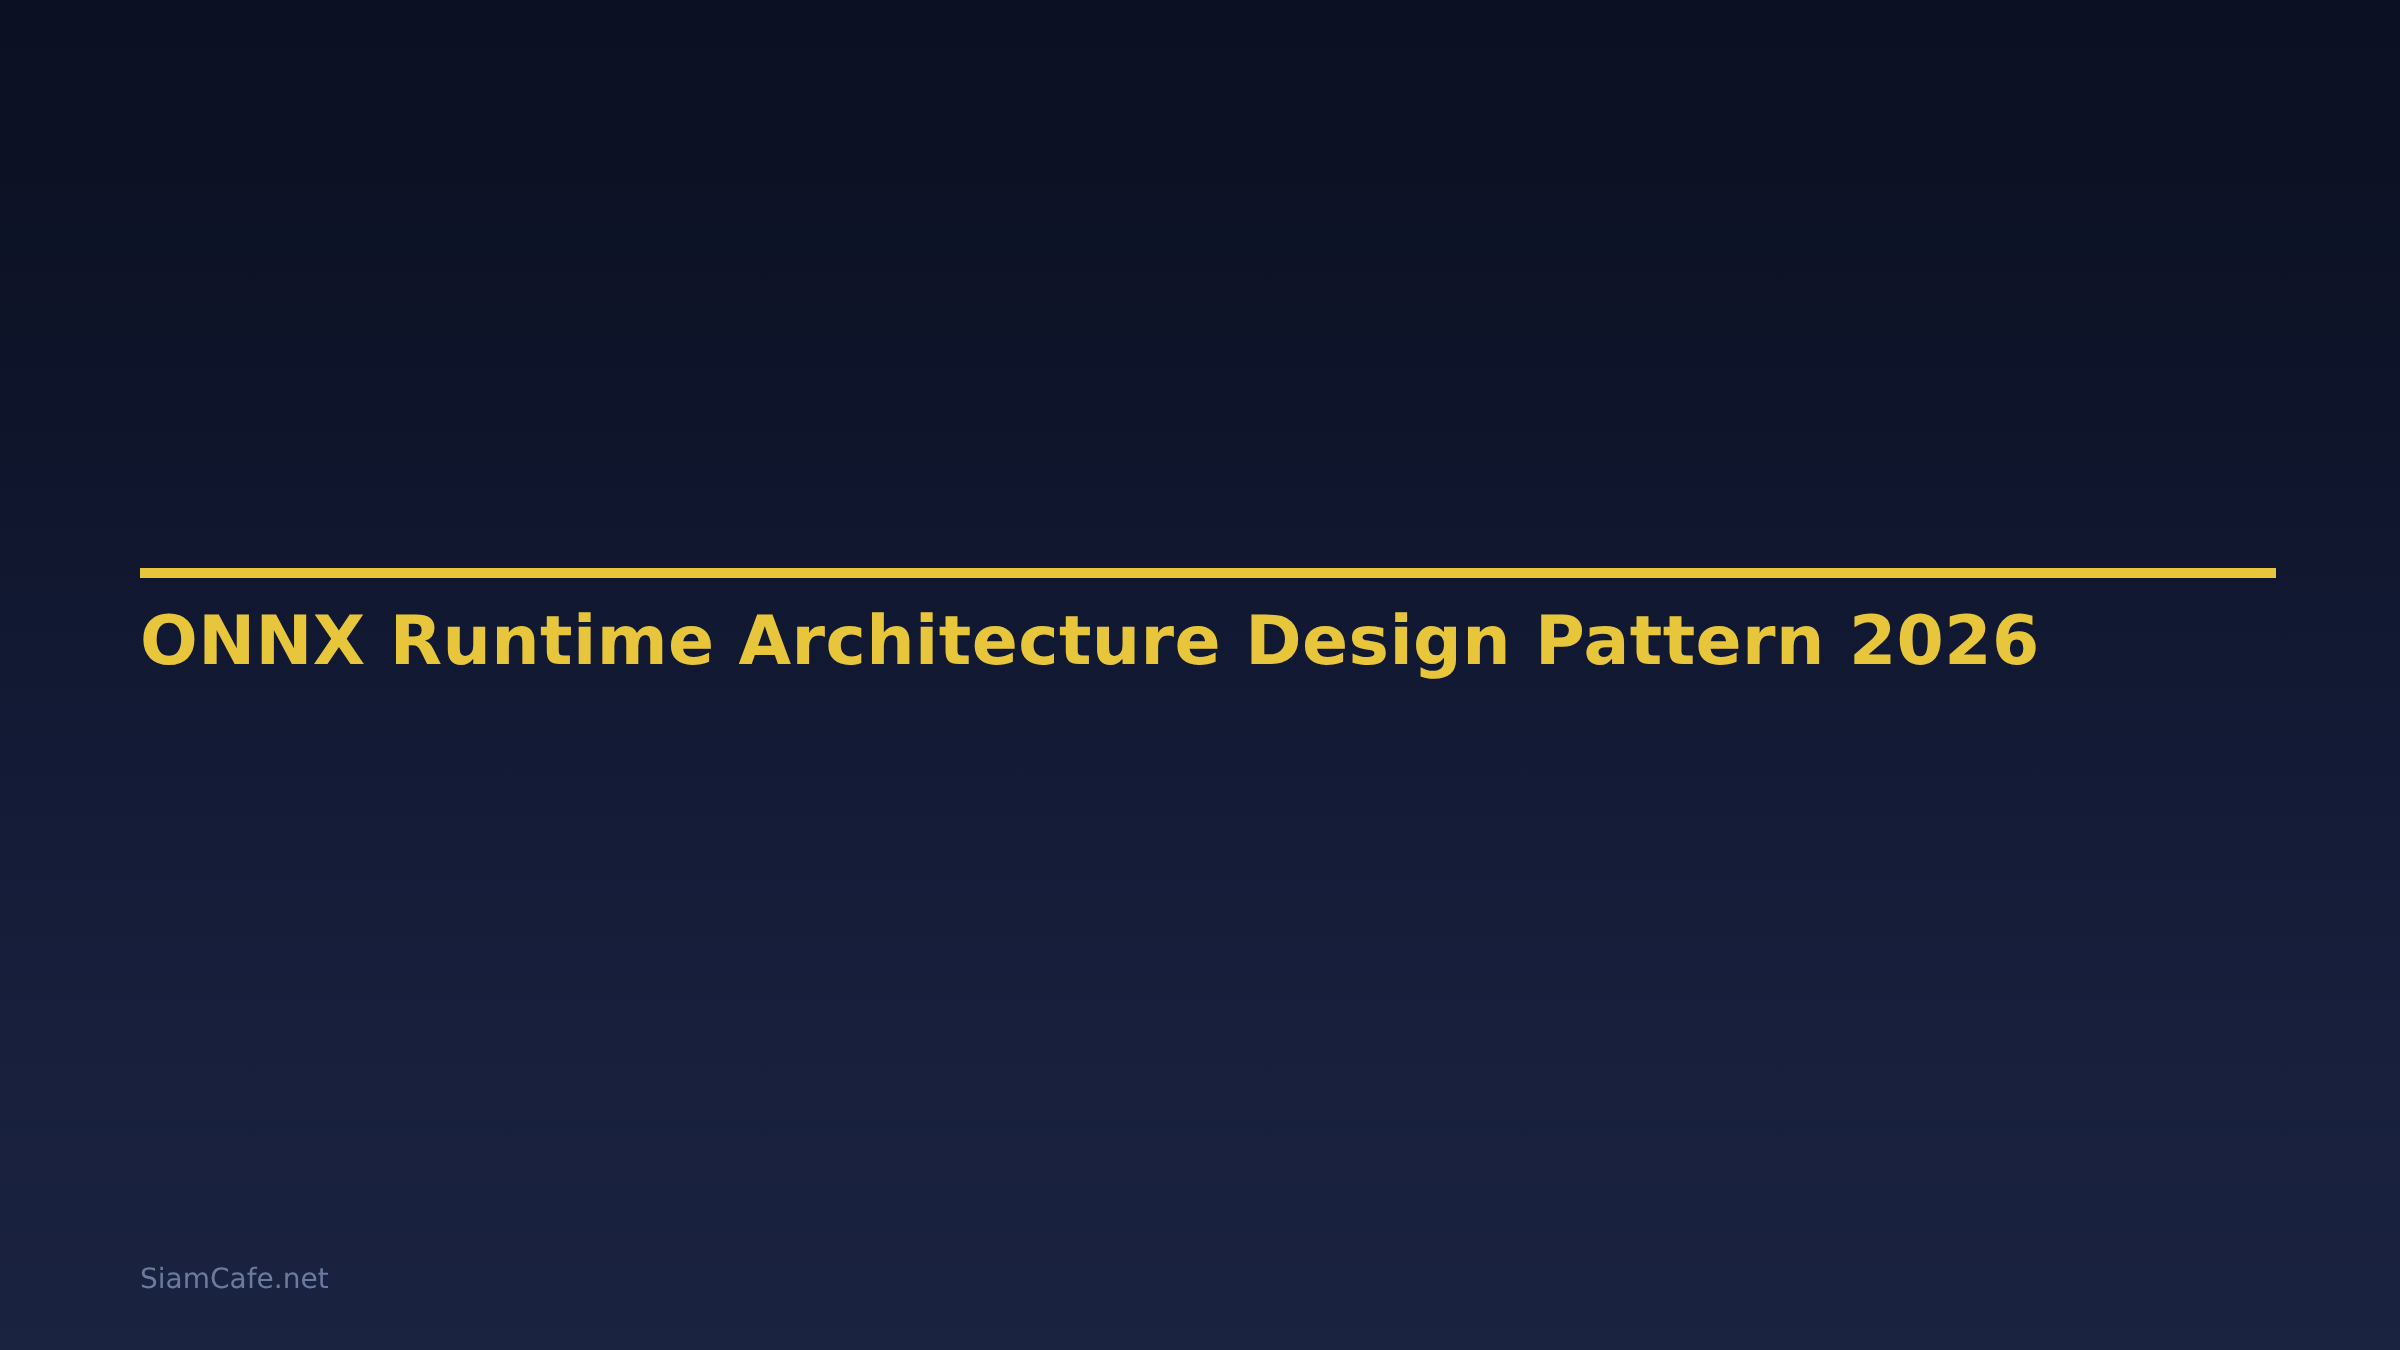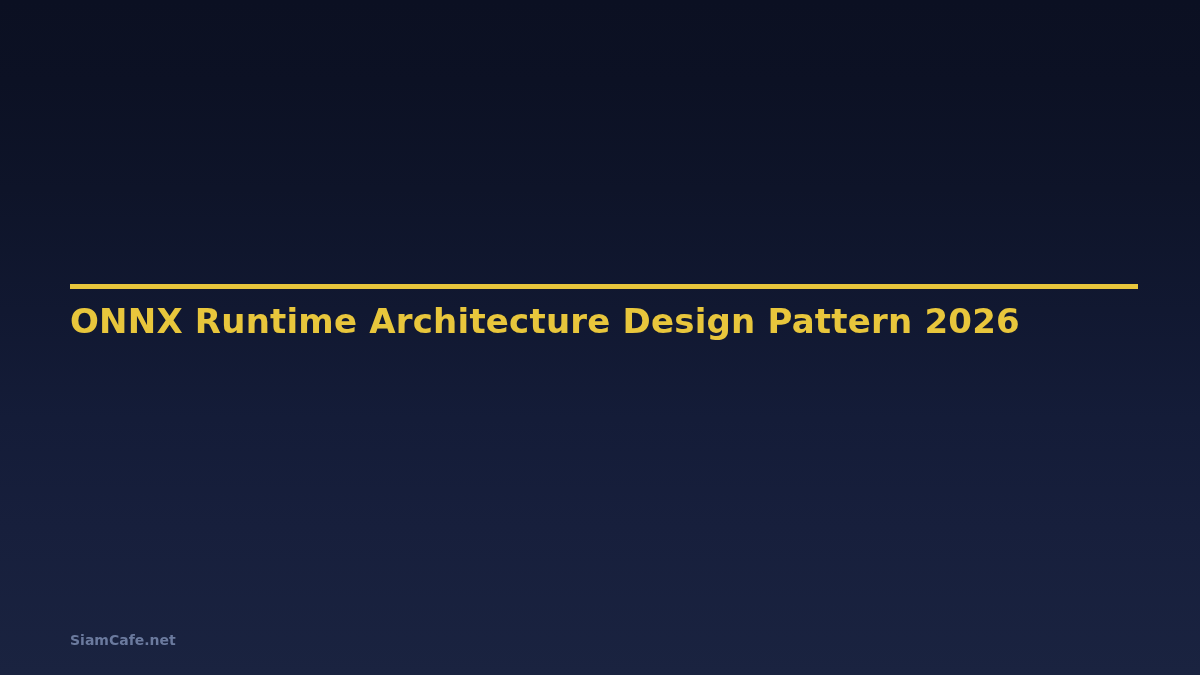--- a/index.html
+++ b/index.html
@@ -65,21 +65,21 @@
   .footer {
     position: absolute;
     left: 70px;
     top: 630px;
   }
 
   .footer-text {
     margin: 0;
     font-family: "DejaVu Sans", "Liberation Sans", sans-serif;
     font-size: 14px;
-    font-weight: bold;
+    font-weight: normal;
     line-height: 20px;
     color: #6b7a9e;
     white-space: nowrap;
   }
 </style>
 </head>
 <body>
 
 <div class="slide">
 

